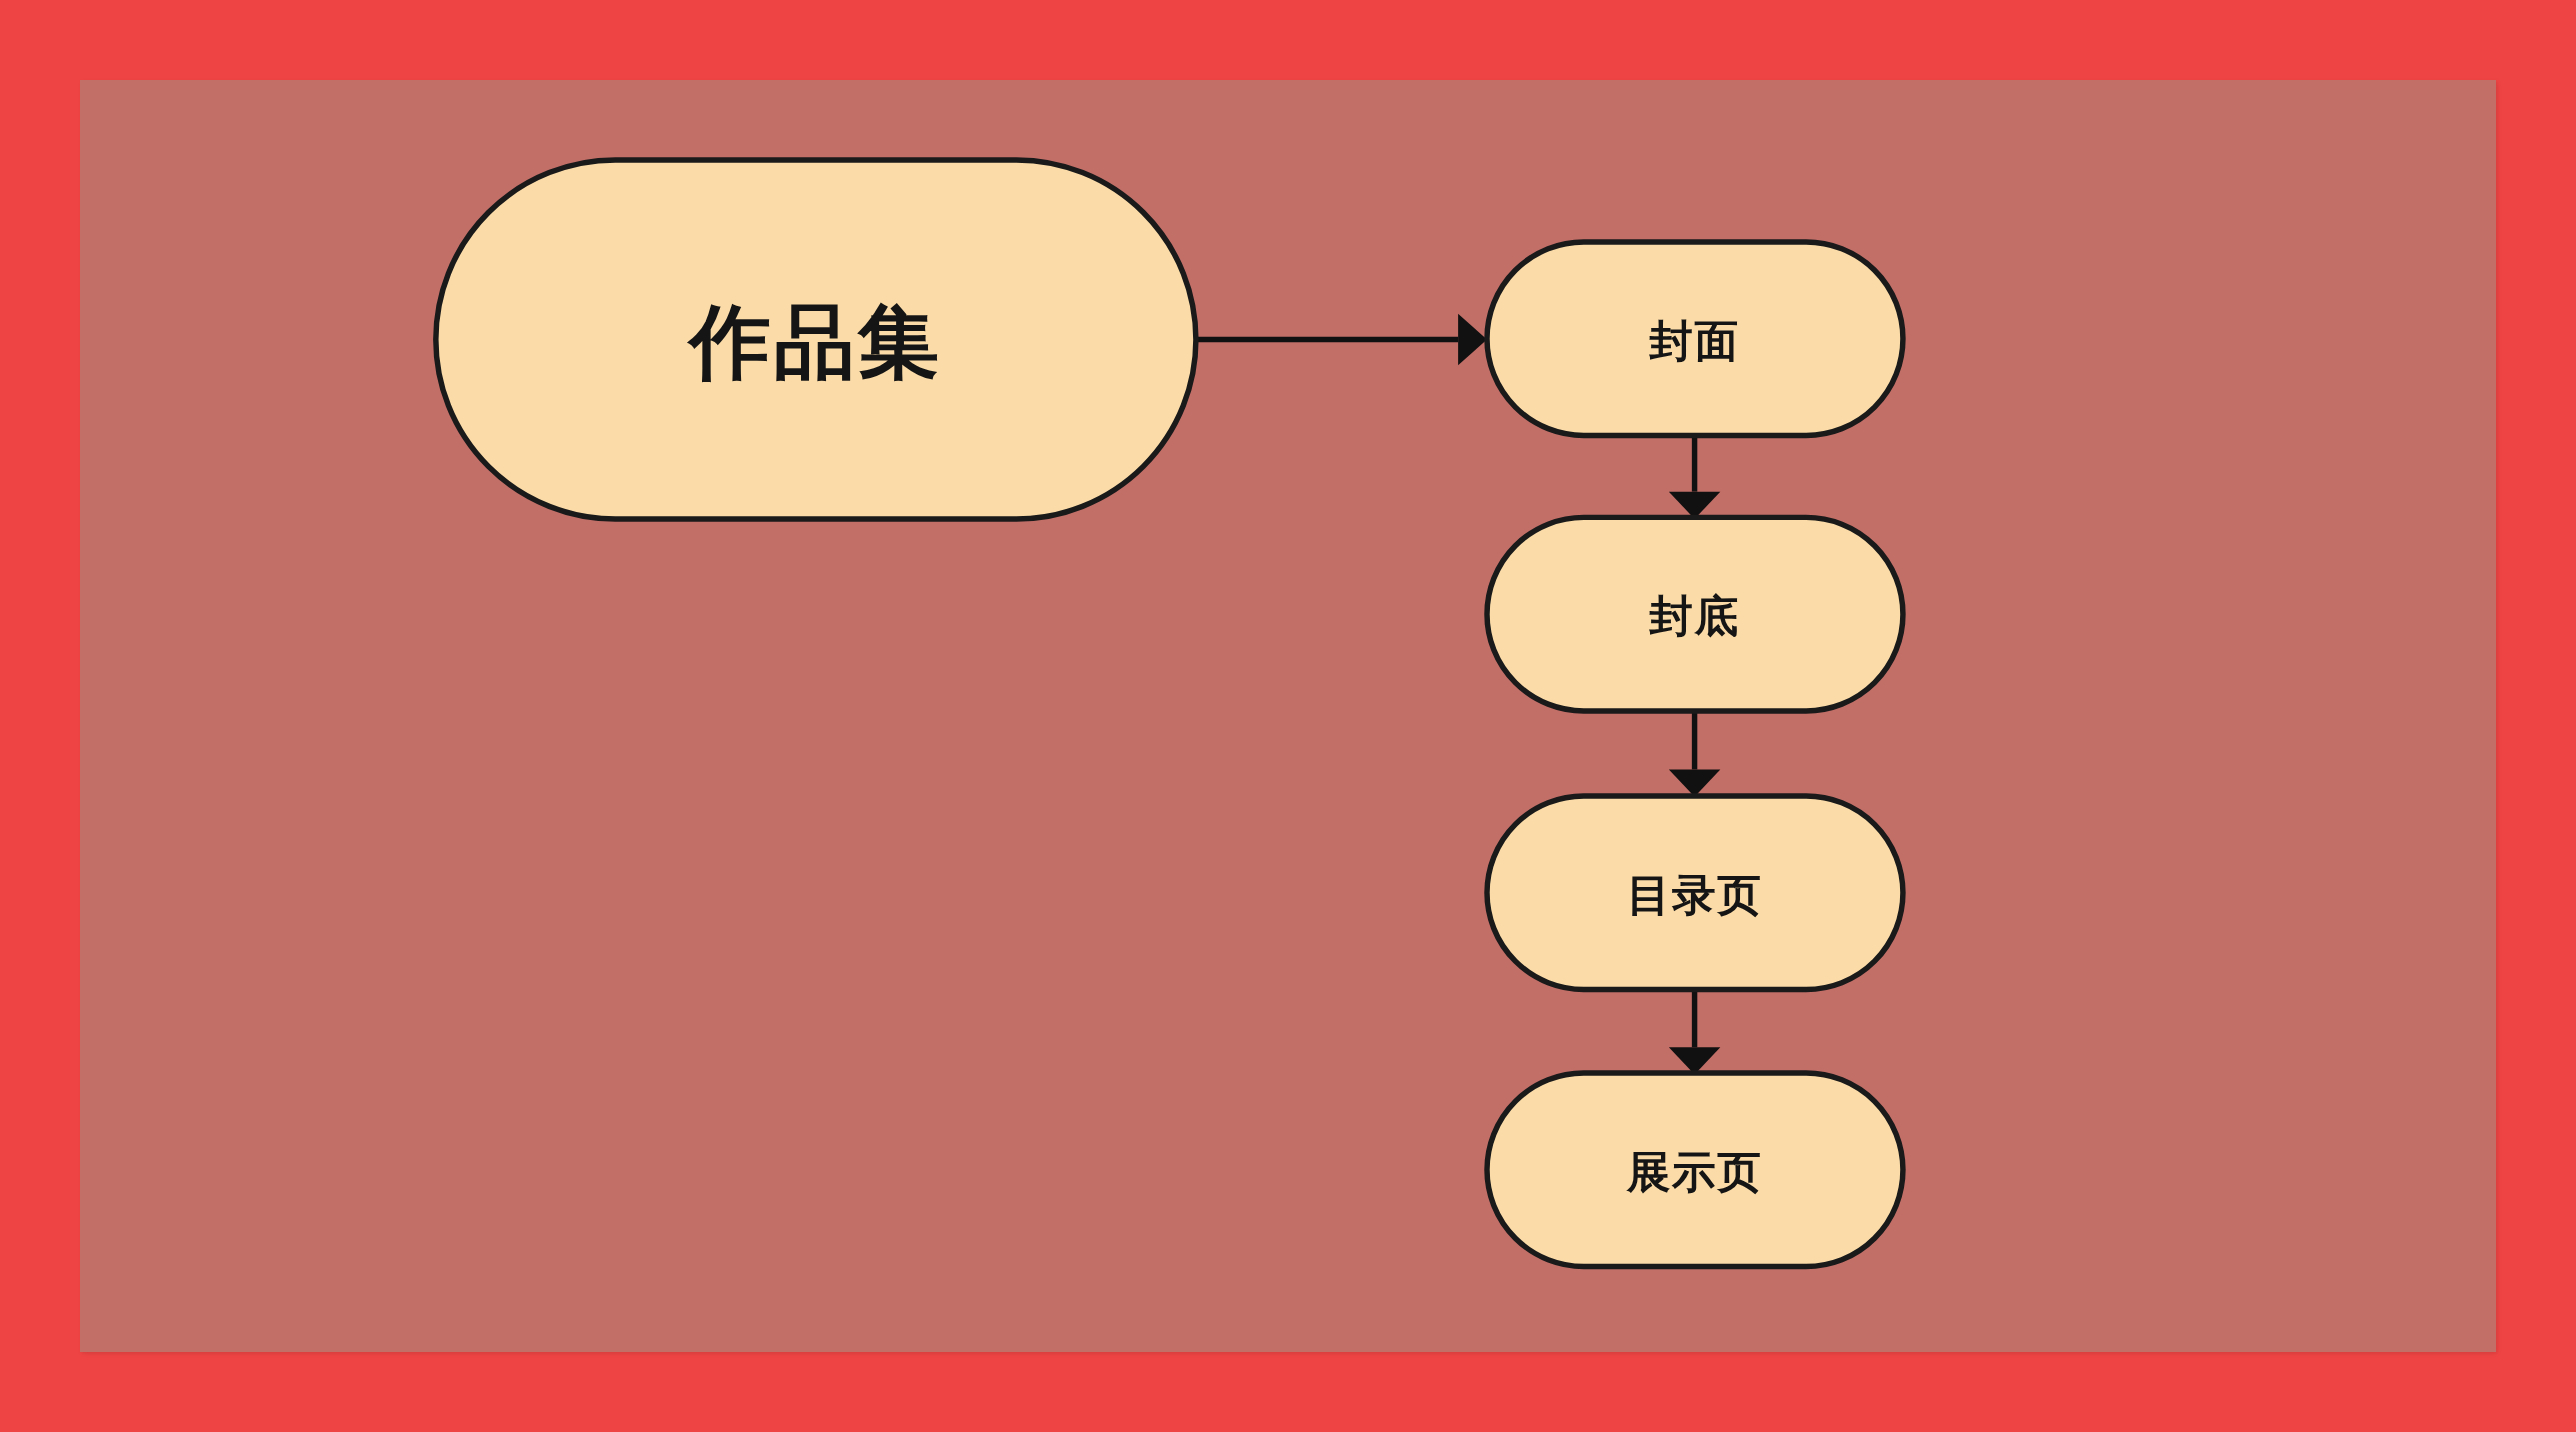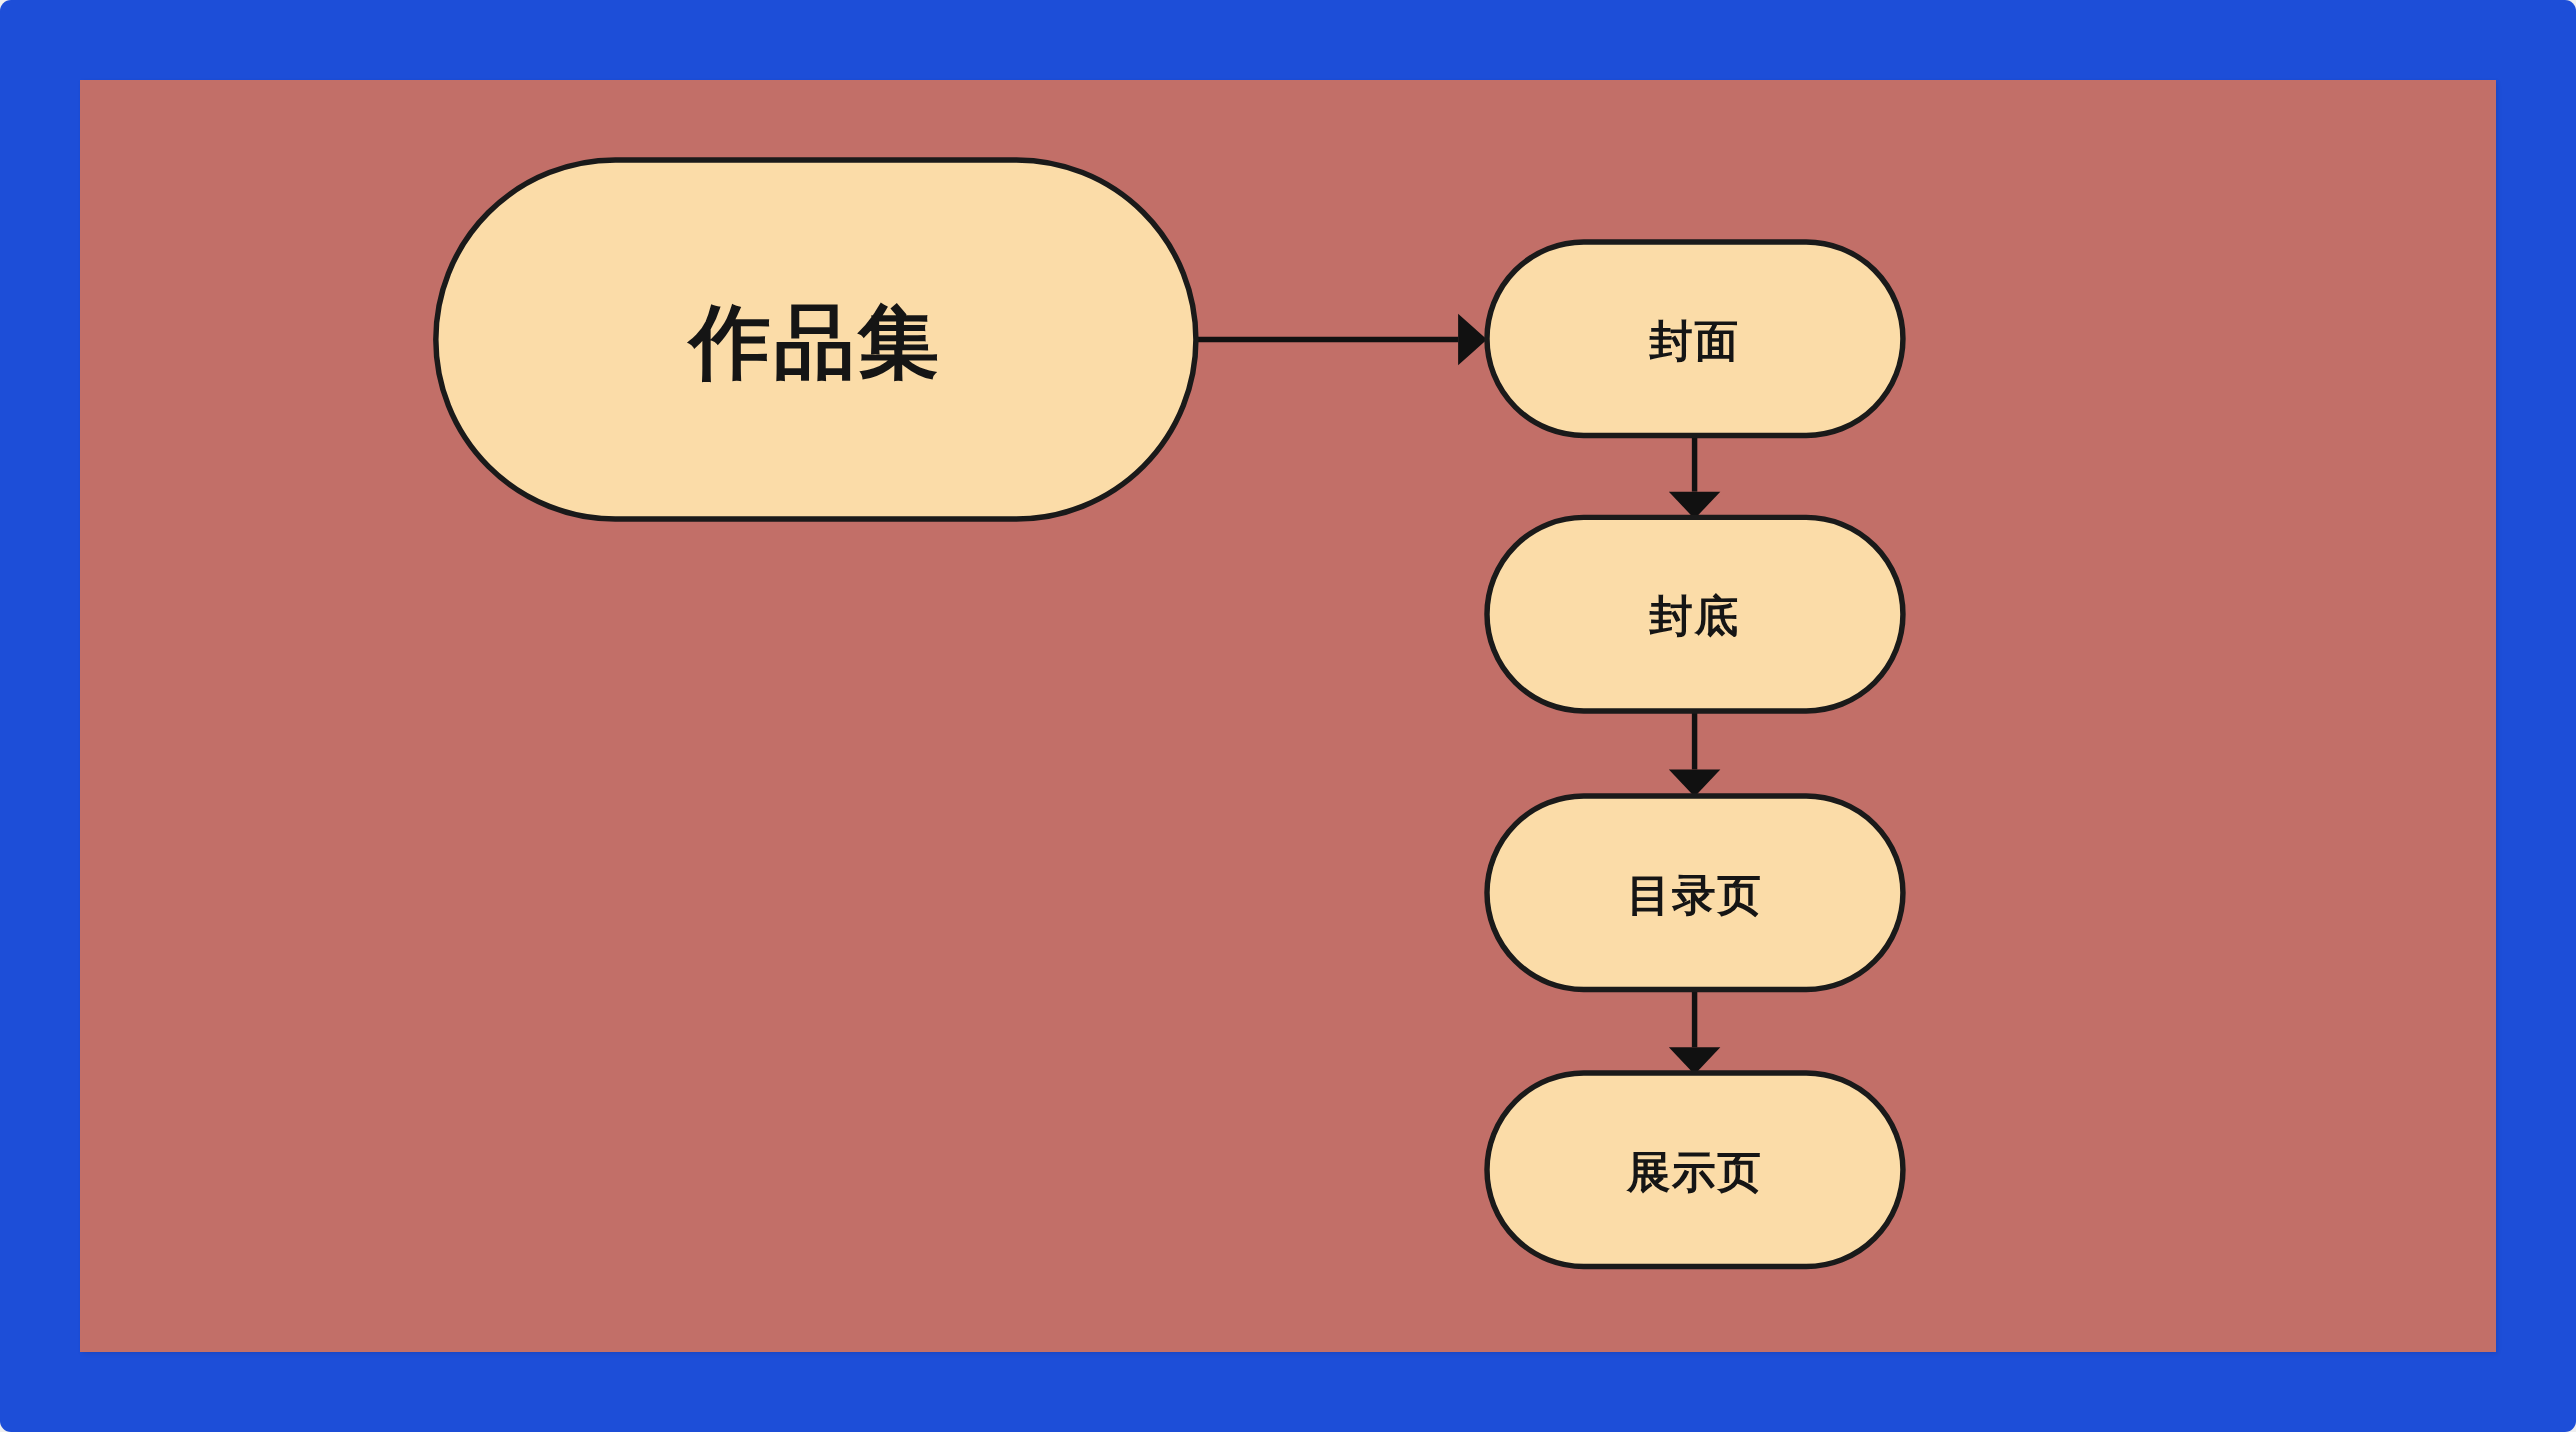--- a/index.html
+++ b/index.html
@@ -10,22 +10,21 @@
   body {
     width: 2576px;
     height: 1432px;
     overflow: hidden;
     font-family: "Liberation Sans", "DejaVu Sans", sans-serif;
   }
   #stage {
     position: relative;
     width: 2576px;
     height: 1432px;
-    background: #1d4ed8;
-    border-radius: 11px;
+    background: #ef4444;
   }
   #diagram-panel {
     position: absolute;
     left: 80px;
     top: 80px;
     width: 2416px;
     height: 1272px;
     background: #c26f68;
     box-shadow: 1.6px 2.3px 4.7px rgba(0,0,0,0.13);
   }

